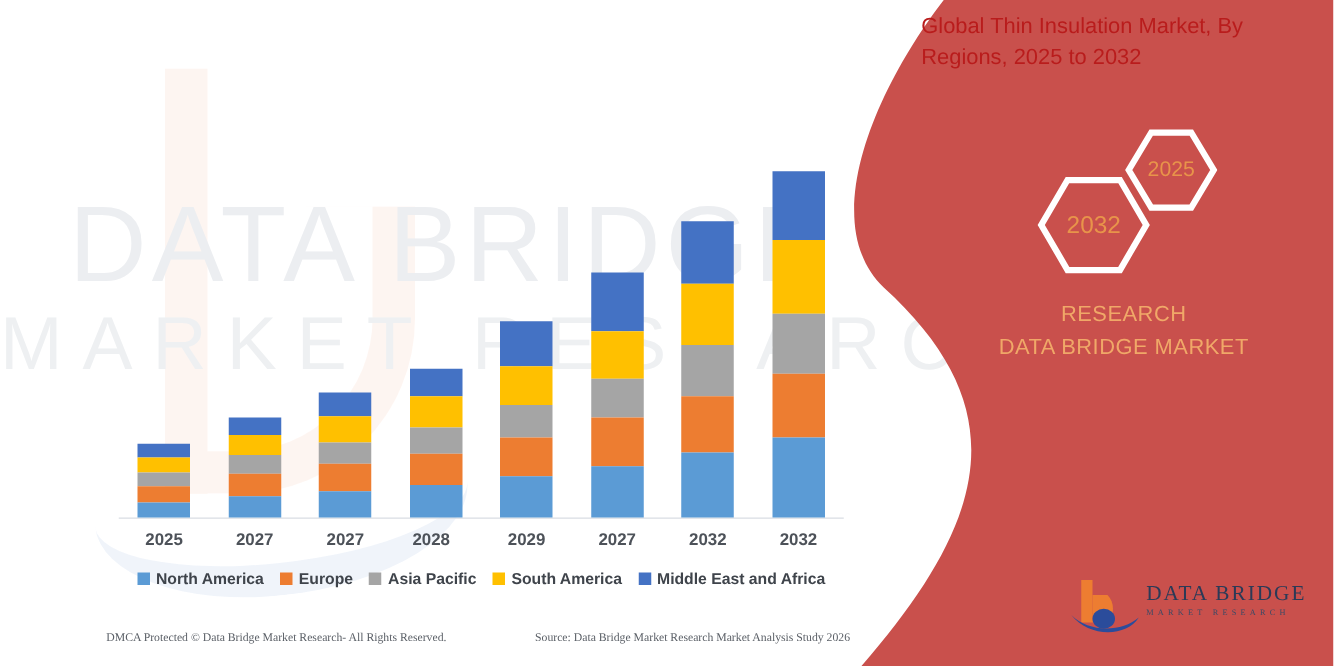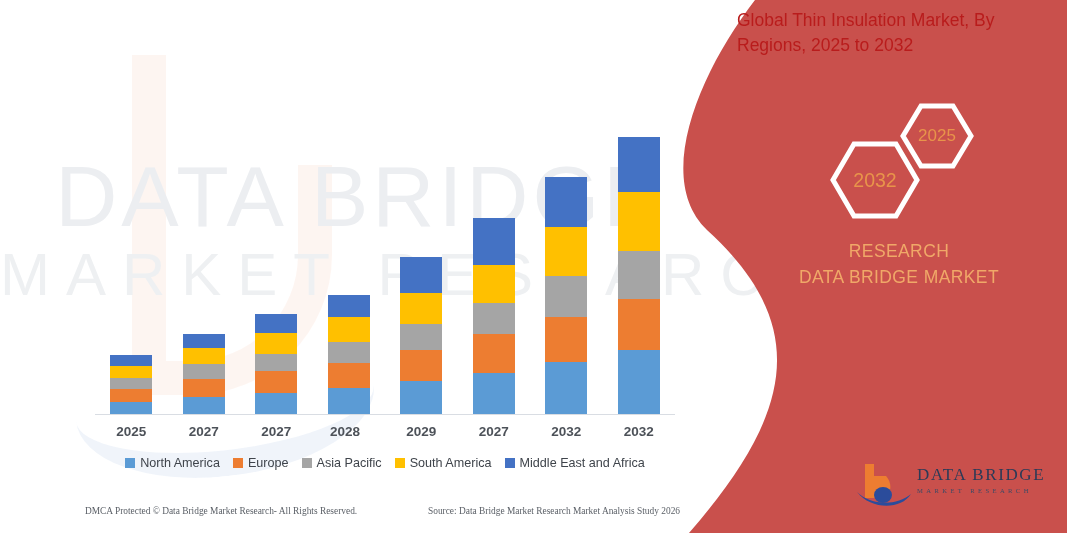--- a/index.html
+++ b/index.html
@@ -39,21 +39,21 @@
   .seg{width:100%;}
   .xlabels{position:absolute;left:95px;top:424px;width:580px;height:20px;}
   .xlabel{position:absolute;width:60px;text-align:center;font-size:13.5px;
      font-weight:bold;color:#4d5259;}
 
   
   .legend{position:absolute;left:95px;top:456px;width:580px;
      display:flex;justify-content:center;align-items:center;gap:13px;}
   .lg-item{display:flex;align-items:center;gap:5px;}
   .lg-sw{width:10px;height:10px;display:block;}
-  .lg-tx{font-size:12.6px;font-weight:normal;color:#3f444b;white-space:nowrap;}
+  .lg-tx{font-size:12.6px;font-weight:bold;color:#3f444b;white-space:nowrap;}
 
   
   .footer{position:absolute;left:0;top:506px;width:700px;height:22px;text-decoration:underline;}
   .f-left{position:absolute;left:85px;top:0;font-family:"Liberation Serif",serif;
      font-size:9.4px;color:#5a5f66;white-space:nowrap;}
   .f-right{position:absolute;left:428px;top:0;font-family:"Liberation Serif",serif;
      font-size:9.4px;color:#5a5f66;white-space:nowrap;}
 
   
   .panel{position:absolute;right:0;top:0;width:400px;height:533px;background:#c9504c;

